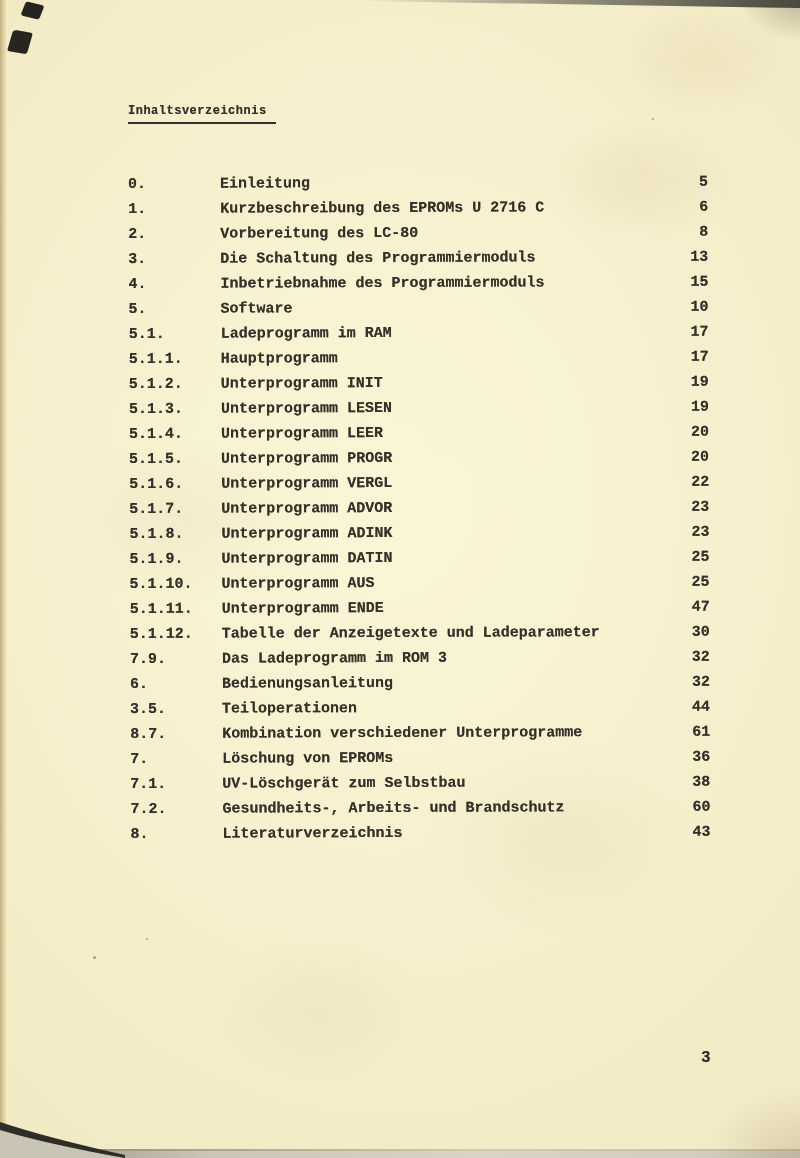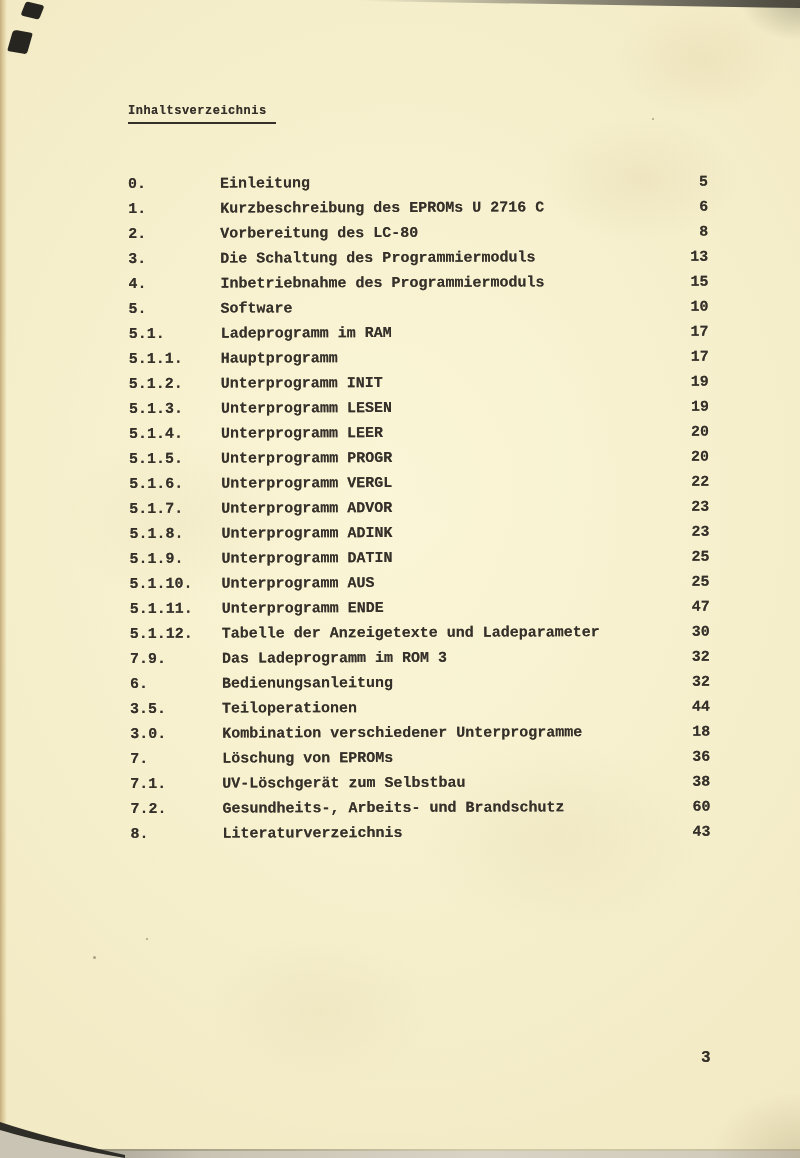--- a/index.html
+++ b/index.html
@@ -234,23 +234,23 @@
       <span class="pg">32</span>
     </div>
 
     <div class="row">
       <span class="num">3.5.</span>
       <span class="ttl">Teiloperationen</span>
       <span class="pg">44</span>
     </div>
 
     <div class="row">
-      <span class="num">3.0.</span>
+      <span class="num">8.7.</span>
       <span class="ttl">Kombination verschiedener Unterprogramme</span>
-      <span class="pg">18</span>
+      <span class="pg">61</span>
     </div>
 
     <div class="row">
       <span class="num">7.</span>
       <span class="ttl">Löschung von EPROMs</span>
       <span class="pg">36</span>
     </div>
 
     <div class="row">
       <span class="num">7.1.</span>

